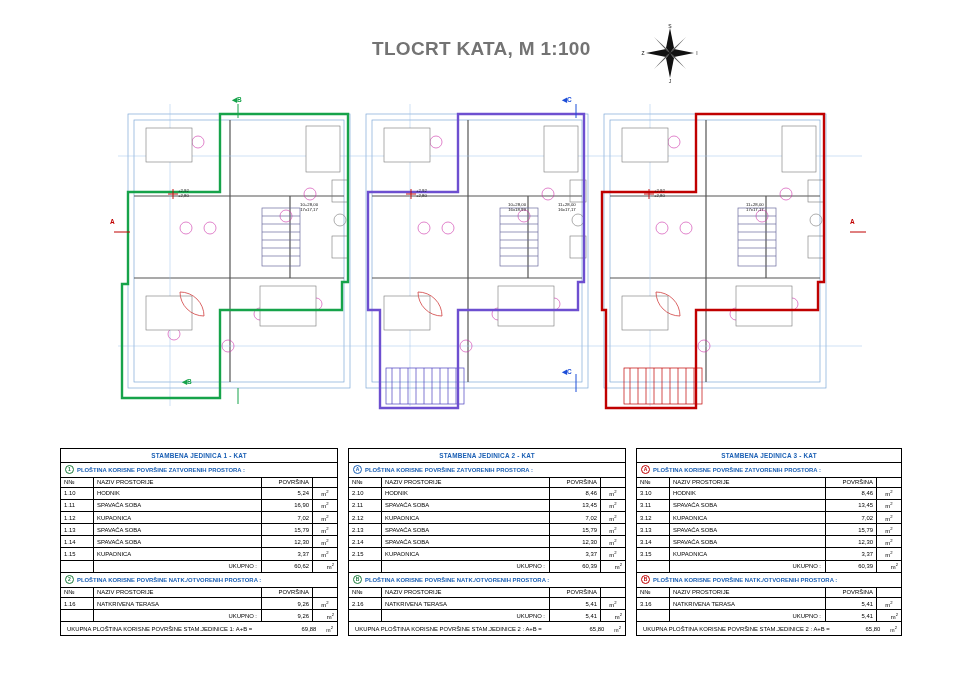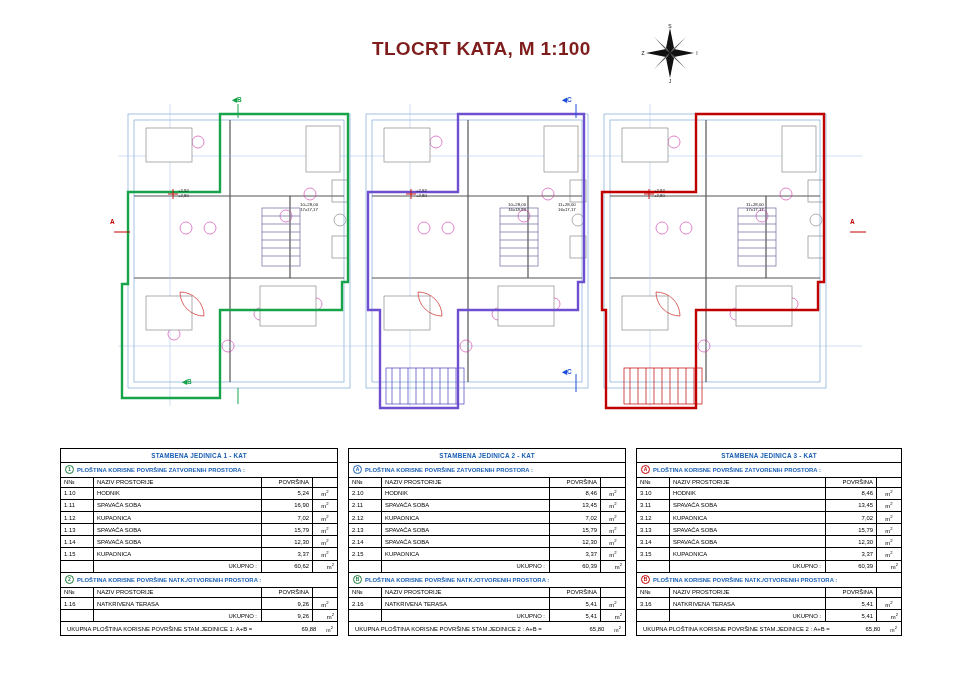--- a/index.html
+++ b/index.html
@@ -20,21 +20,21 @@
     width: 960px; height: 680px;
   }
 
   
   .title {
     position: absolute;
     left: 372px;
     top: 38px;
     font-size: 19px;
     font-weight: bold;
-    color: #7f1d1d;
+    color: #737373;
     letter-spacing: 0.3px;
     white-space: nowrap;
   }
 
   
   .compass {
     position: absolute;
     left: 640px;
     top: 22px;
     width: 60px;

